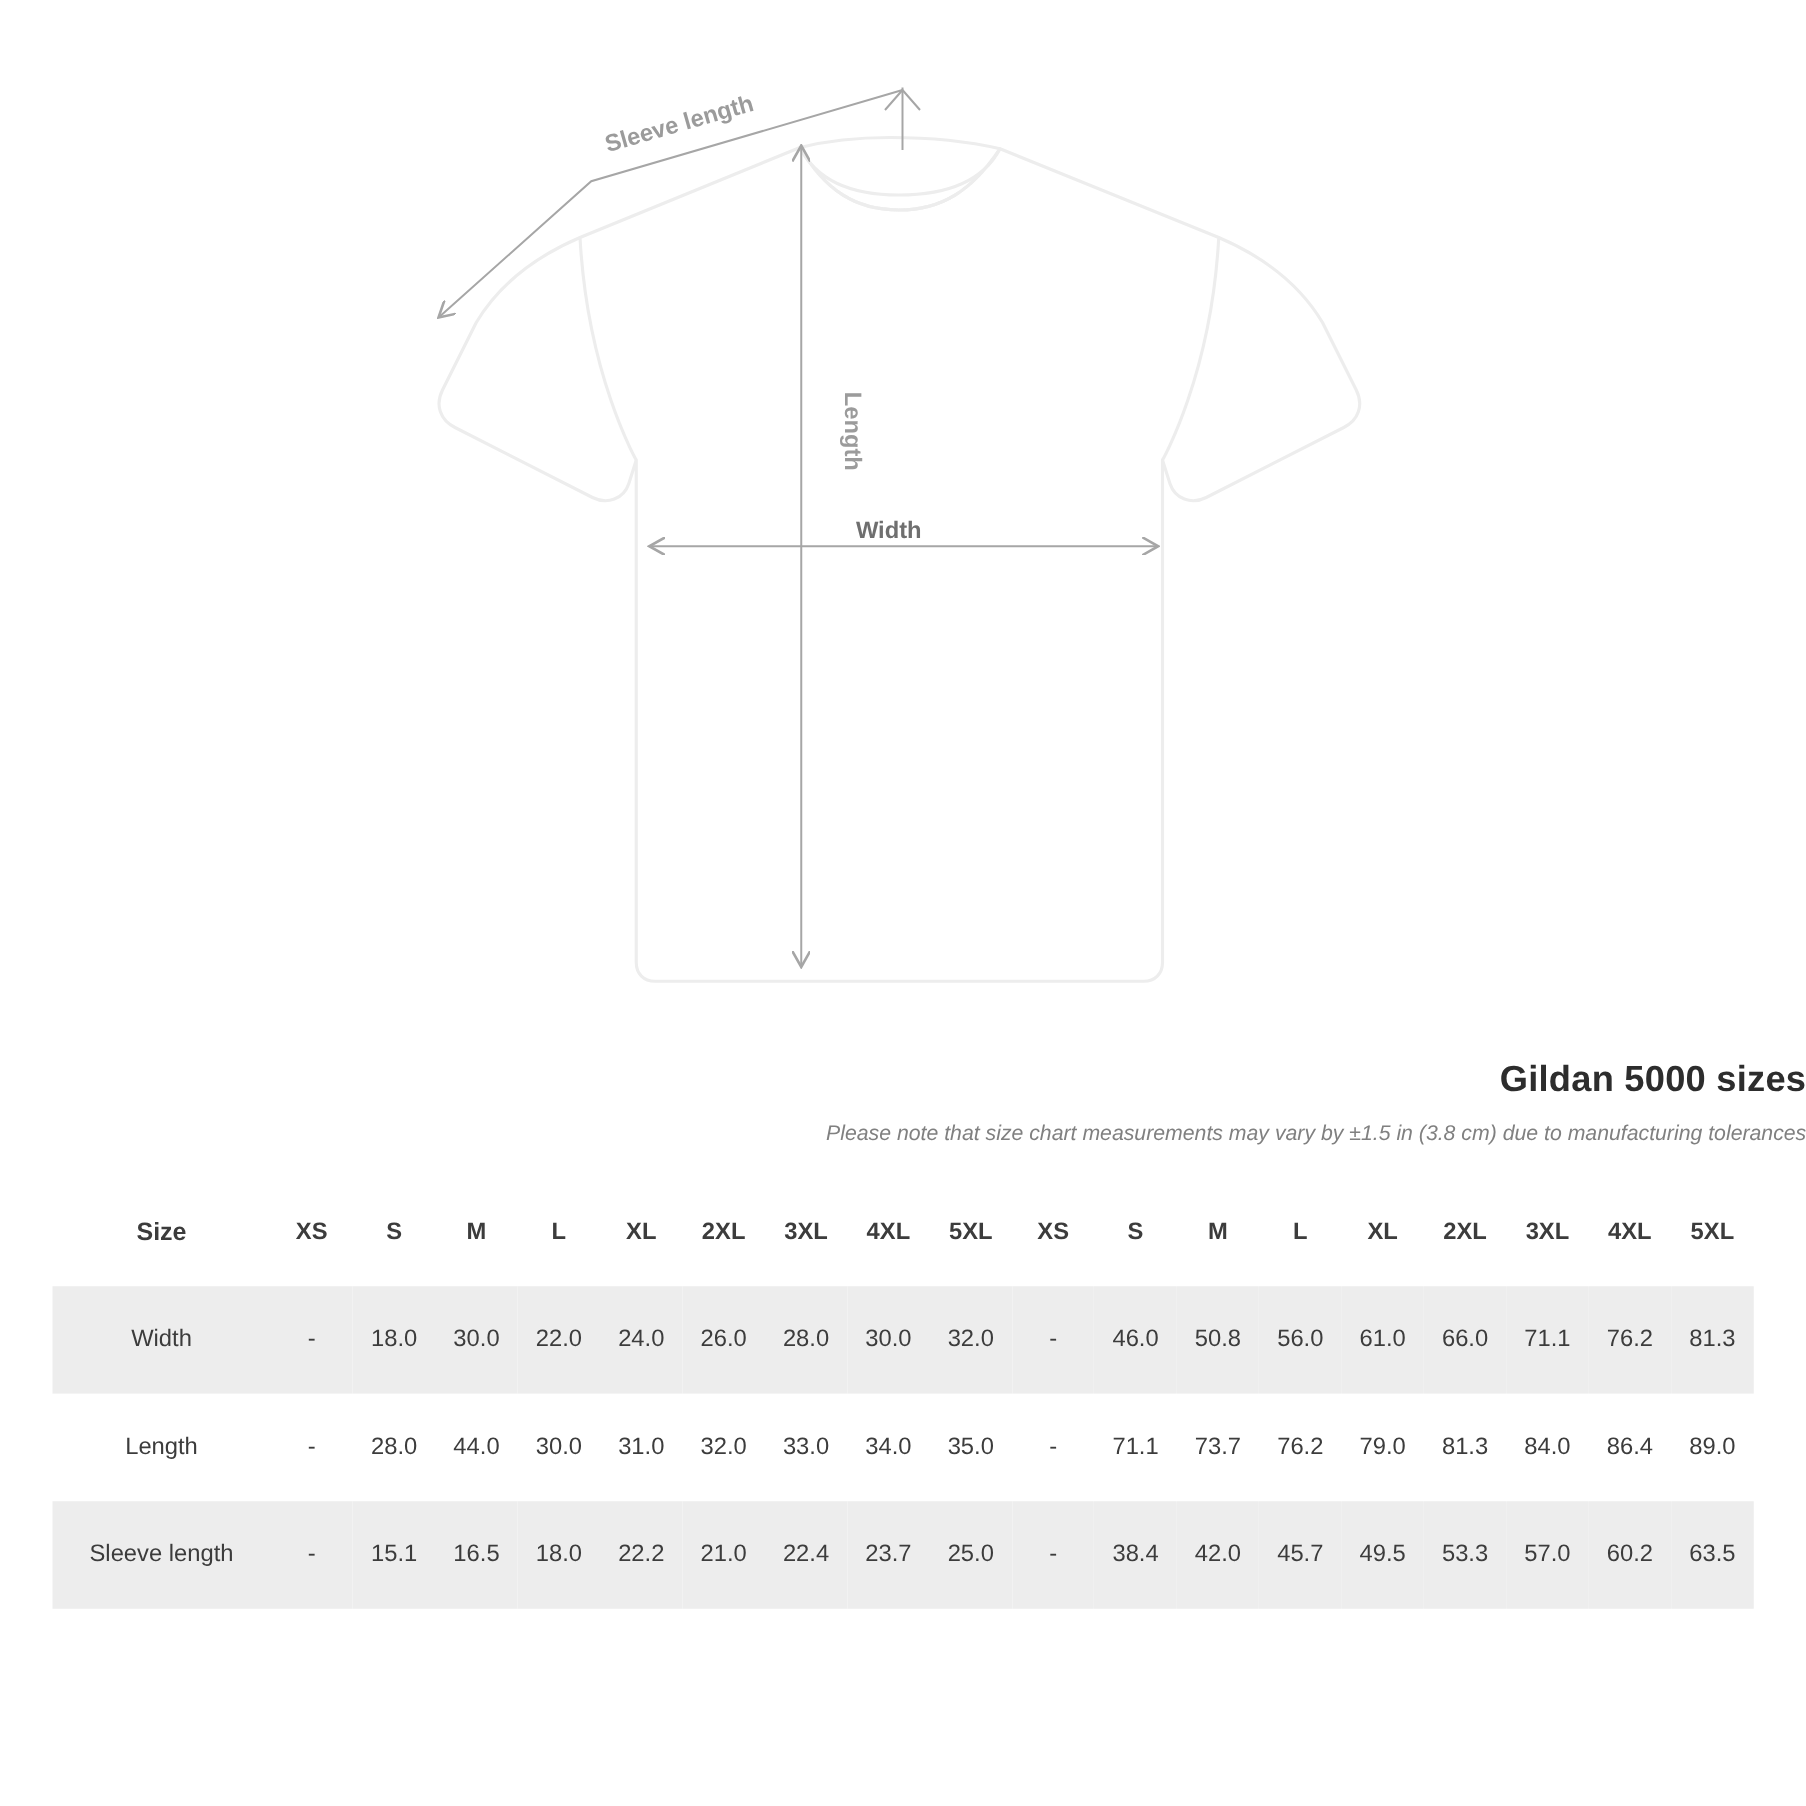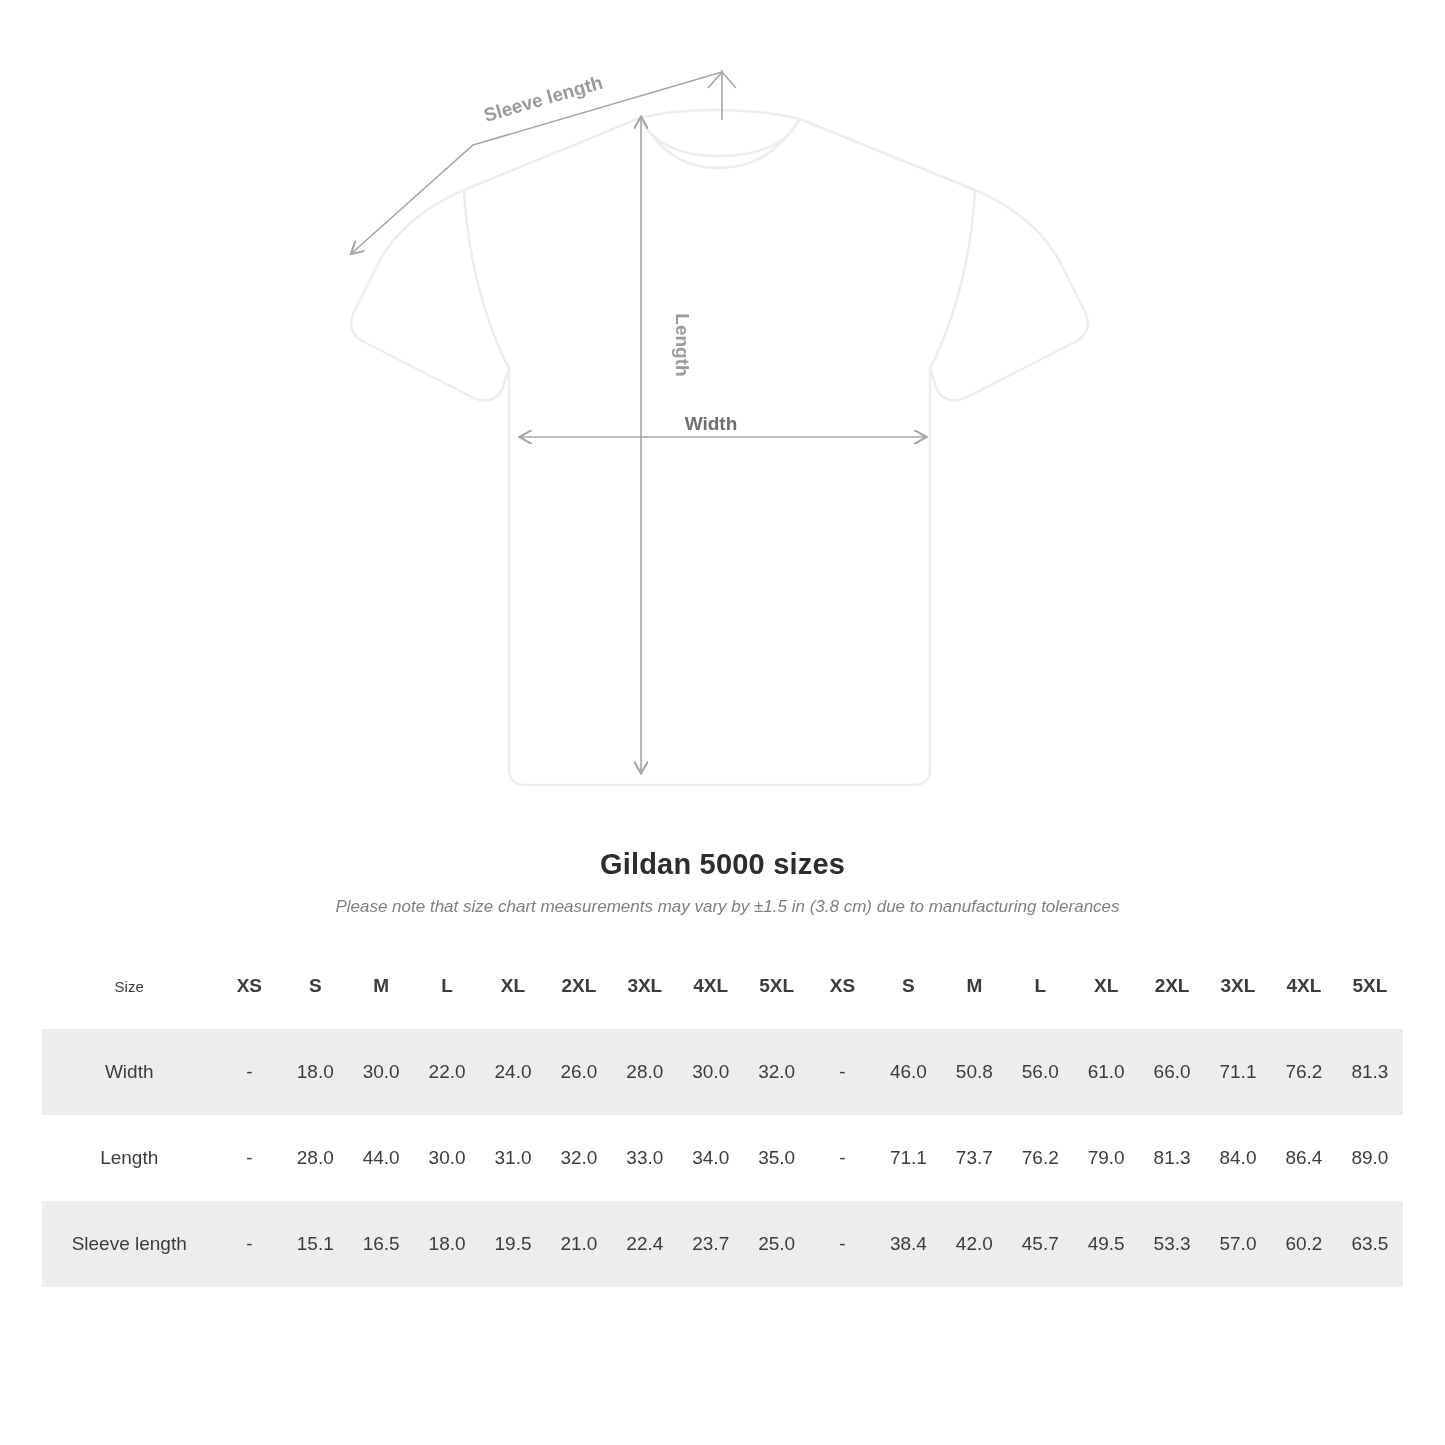--- a/index.html
+++ b/index.html
@@ -26,21 +26,21 @@
     position: relative;
     width: 1445px;
     height: 830px;
   }
   .illustration svg {
     display: block;
   }
 
   
   .title-block {
-    text-align: center;
+    text-align: right;
     margin-top: 18px;
   }
   .chart-title {
     font-size: 29px;
     font-weight: bold;
     color: #2d2d2d;
     letter-spacing: 0.2px;
   }
   .chart-note {
     font-size: 17px;
@@ -86,22 +86,22 @@
   }
 
   
   tr.row-sizes td {
     height: 84px;
     background: #ffffff;
     font-size: 19px;
     color: #3c3c3c;
   }
   tr.row-sizes td.rowlabel {
-    font-weight: normal;
-    font-size: 15px;
+    font-weight: bold;
+    font-size: 20px;
   }
   tr.row-sizes td.size-head {
     font-weight: bold;
   }
 
   
   tr.data-row td {
     height: 84px;
     font-size: 19px;
     color: #3c3c3c;
@@ -288,21 +288,21 @@
           <td>86.4</td>
           <td>89.0</td>
         </tr>
 
         <tr class="data-row shaded">
           <td class="rowlabel">Sleeve length</td>
           <td>-</td>
           <td>15.1</td>
           <td>16.5</td>
           <td>18.0</td>
-          <td>19.5</td>
+          <td>22.2</td>
           <td>21.0</td>
           <td>22.4</td>
           <td>23.7</td>
           <td>25.0</td>
           <td>-</td>
           <td>38.4</td>
           <td>42.0</td>
           <td>45.7</td>
           <td>49.5</td>
           <td>53.3</td>

